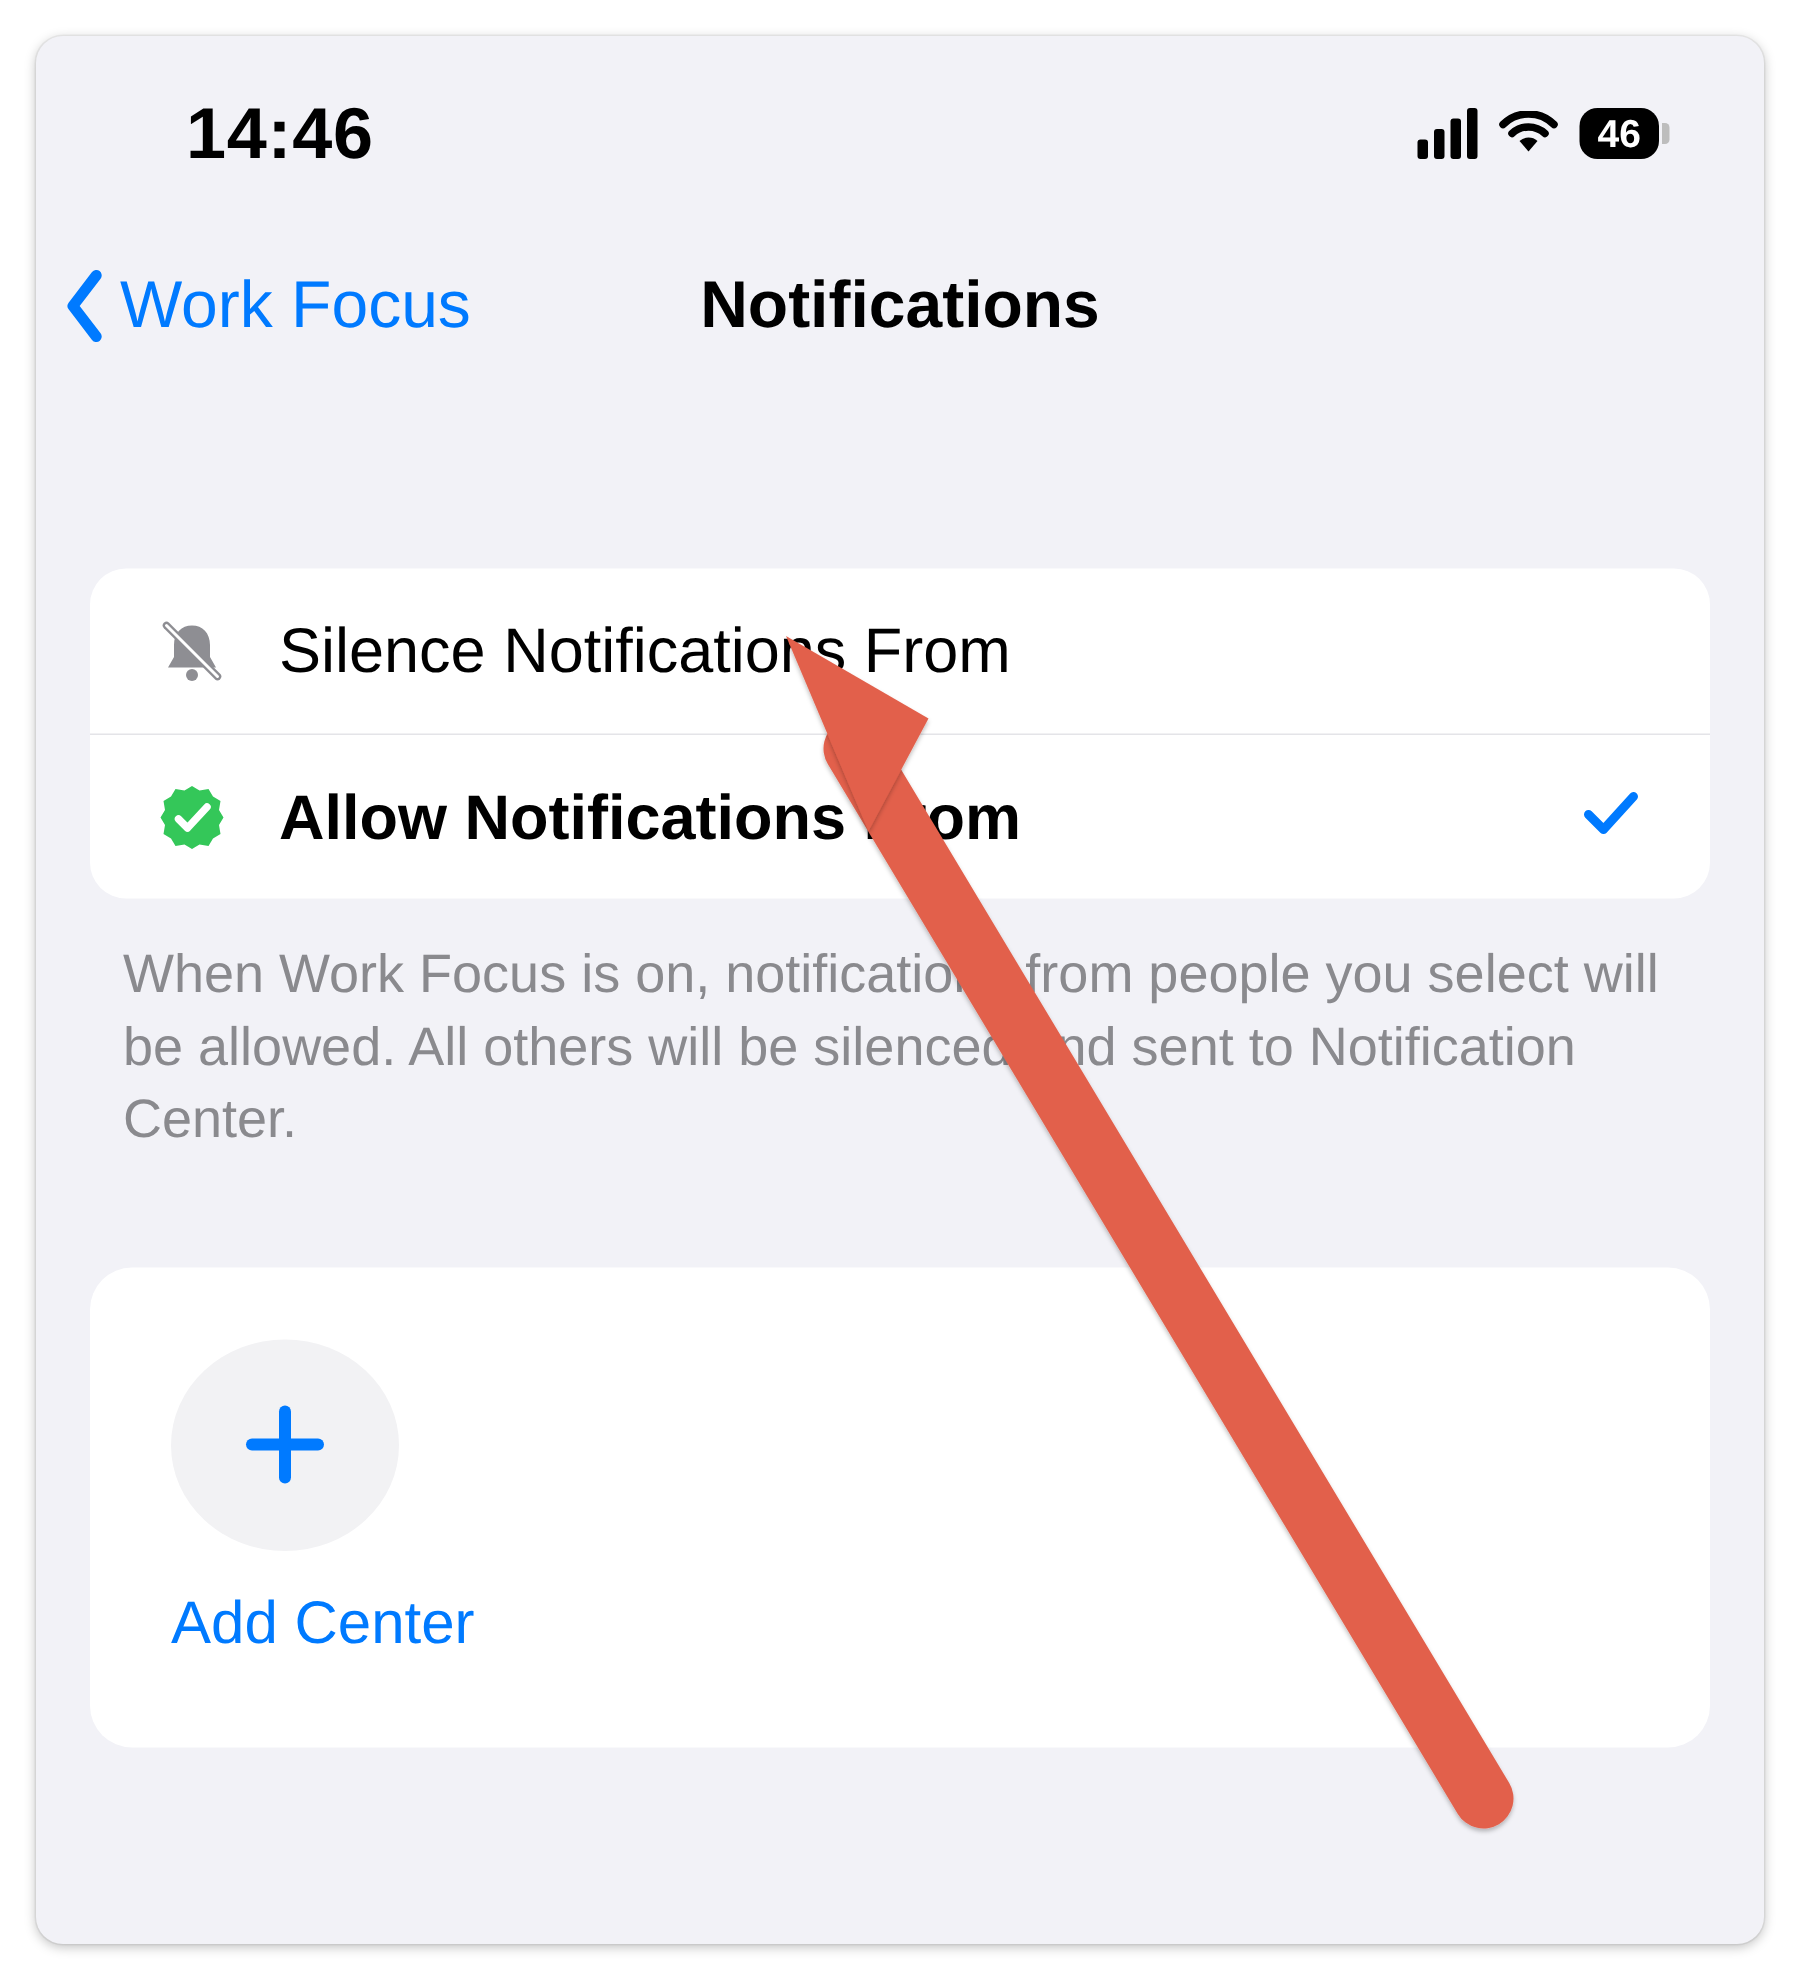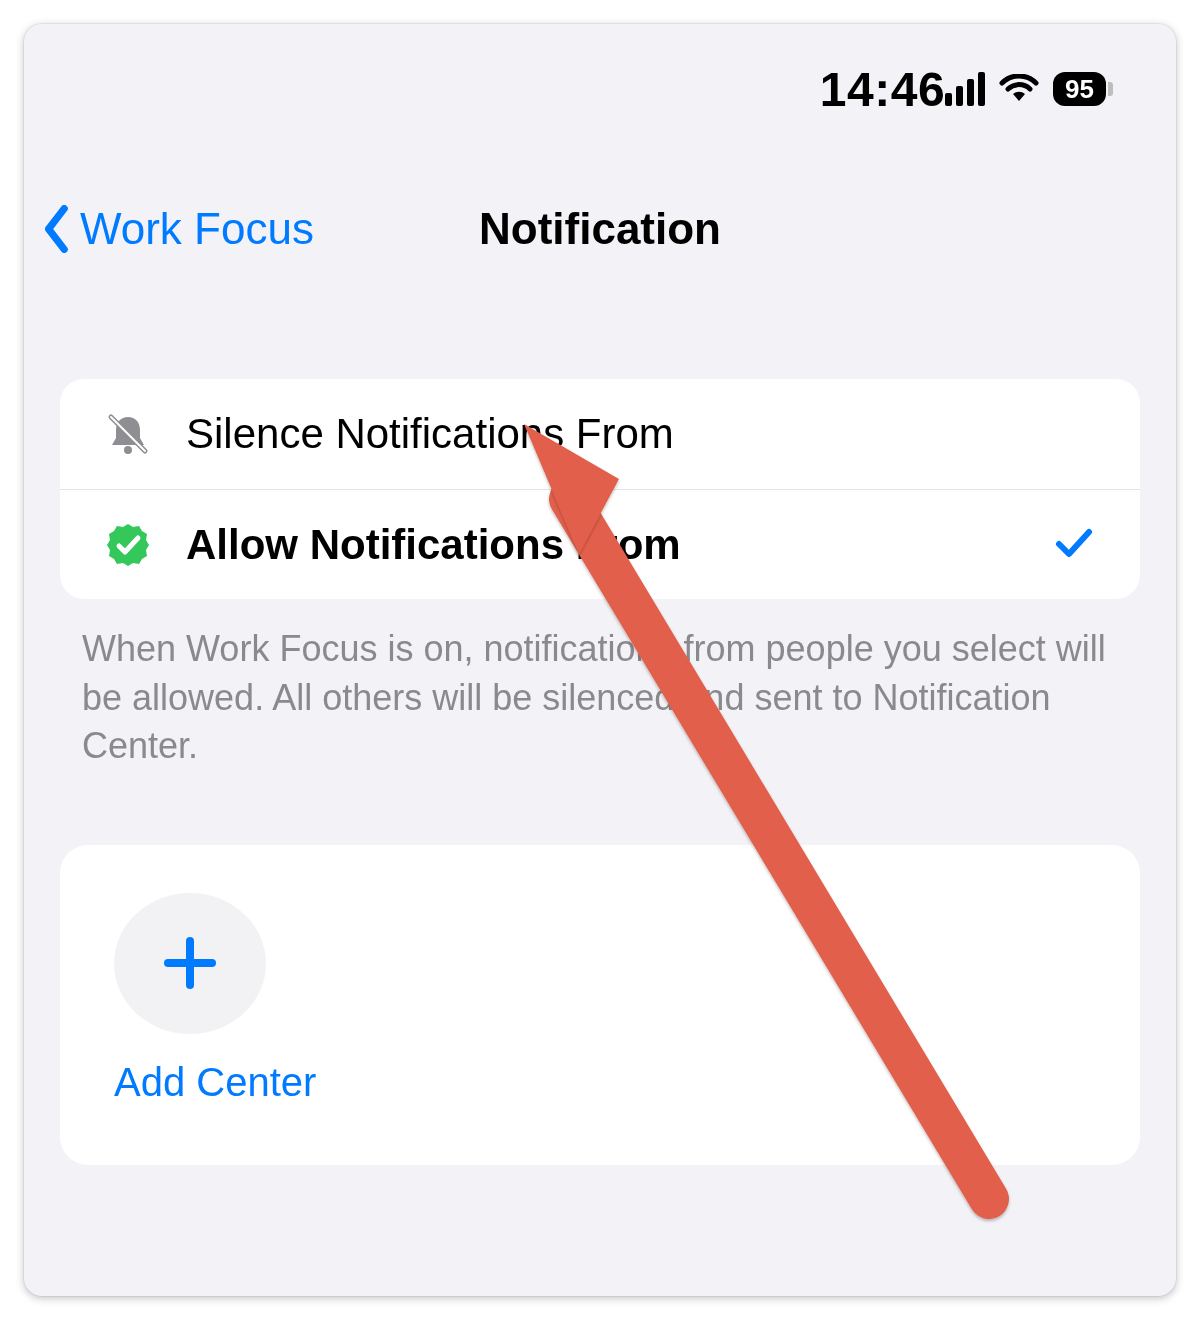--- a/index.html
+++ b/index.html
@@ -18,21 +18,21 @@
     box-shadow: 0 2px 8px rgba(0,0,0,0.25), 0 0 0 1px rgba(0,0,0,0.05);
     overflow: hidden;
   }
 
   
   .statusbar {
     position: relative;
     height: 130px;
     display: flex;
     align-items: center;
-    justify-content: flex-end;
+    justify-content: space-between;
     padding: 0 70px 0 100px;
   }
   .time {
     font-size: 48px;
     font-weight: 700;
     letter-spacing: 0.5px;
     color: #000;
   }
   .status-right {
     display: flex;
@@ -66,21 +66,21 @@
     width:5px; height:14px;
     background:#bdbdbd;
     border-radius: 0 3px 3px 0;
   }
 
   
   .navbar {
     position: relative;
     height: 100px;
     display: flex;
-    align-items: flex-end;
+    align-items: center;
   }
   .back {
     position: absolute;
     left: 18px;
     display: flex;
     align-items: center;
     gap: 8px;
     color: #007aff;
     font-size: 44px;
     font-weight: 400;
@@ -164,33 +164,33 @@
           <span></span>
       </span>
       <span class="wifi">
         <svg width="40" height="30" viewBox="0 0 40 30">
           <path d="M20 27 L26 20 A9 9 0 0 0 14 20 Z" fill="#000"></path>
           <path d="M9 15 A16 16 0 0 1 31 15" fill="none" stroke="#000" stroke-width="5" stroke-linecap="round"></path>
           <path d="M3 9 A24 24 0 0 1 37 9" fill="none" stroke="#000" stroke-width="5" stroke-linecap="round"></path>
         </svg>
       </span>
       <span class="battery">
-        <span>95</span>
+        <span>46</span>
       </span>
     </div>
   </div>
 
   <div class="navbar">
     <div class="back">
       <svg width="30" height="48" viewBox="0 0 24 40">
         <polyline points="18,3 5,20 18,37" fill="none" stroke="#007aff" stroke-width="6" stroke-linecap="round" stroke-linejoin="round"></polyline>
       </svg>
       <span>Work Focus</span>
     </div>
-    <div class="nav-title">Notification</div>
+    <div class="nav-title">Notifications</div>
   </div>
 
   <div class="group">
 
     <div class="row">
       <span class="icon">
         <svg width="48" height="48" viewBox="0 0 48 48">
           <path d="M24 7c-7 0-12 5-12 13v8l-4 7h32l-4-7v-8c0-8-5-13-12-13z" fill="#8e8e93"></path>
           <circle cx="24" cy="40" r="4" fill="#8e8e93"></circle>
           <line x1="7" y1="7" x2="41" y2="41" stroke="#8e8e93" stroke-width="5" stroke-linecap="round"></line>

